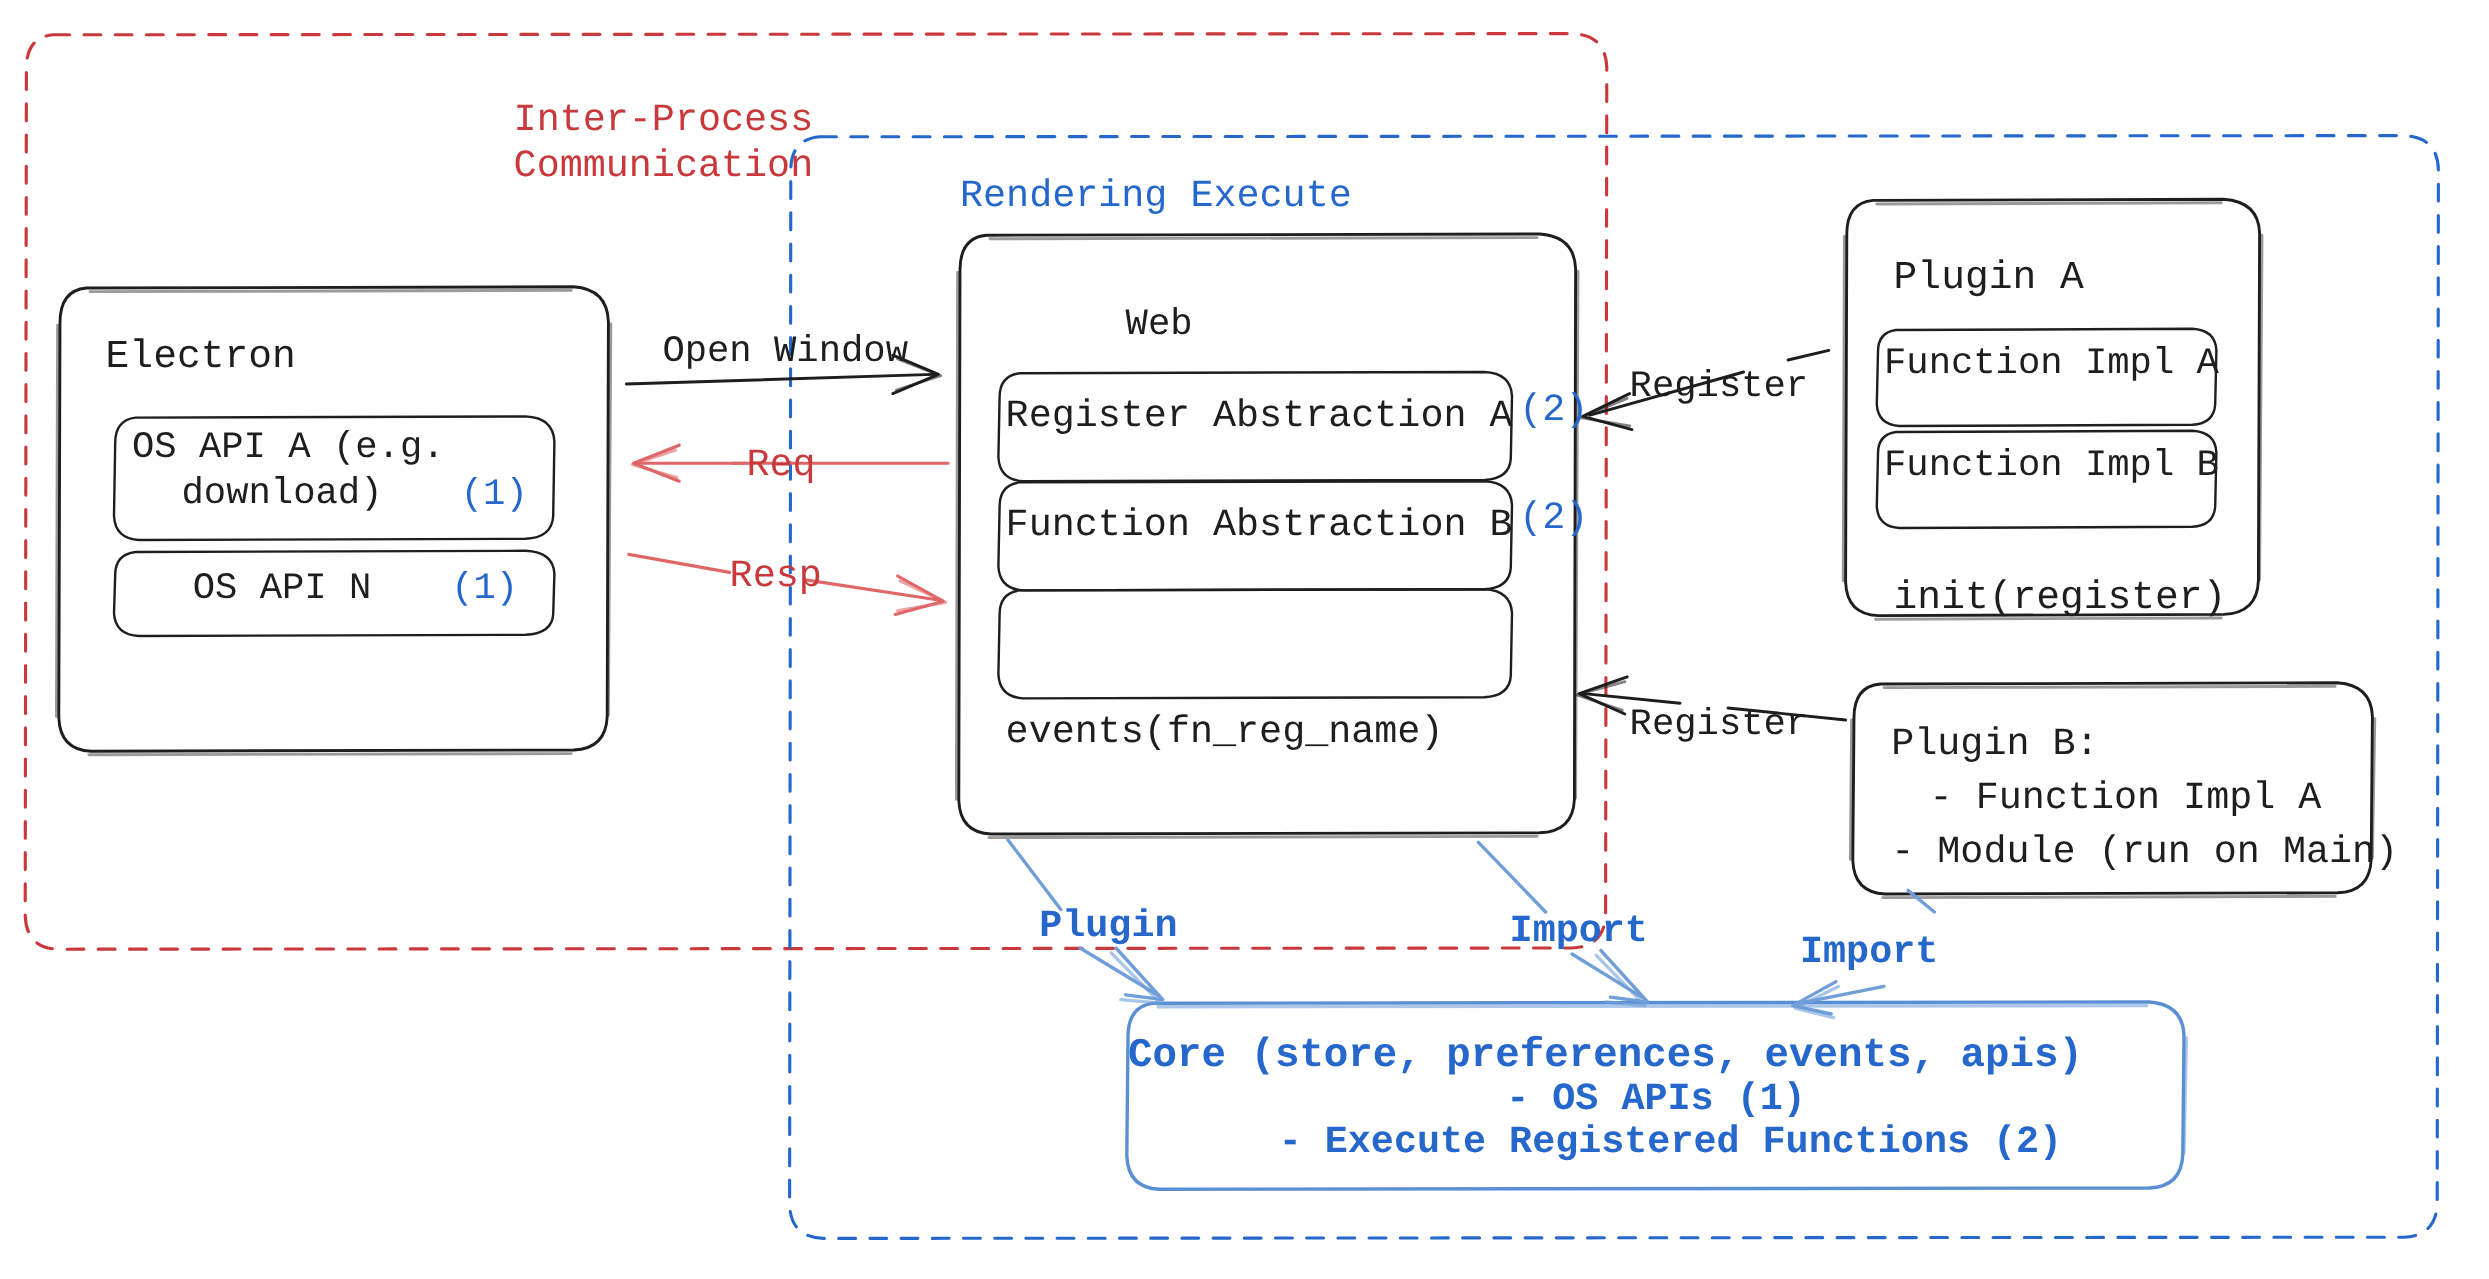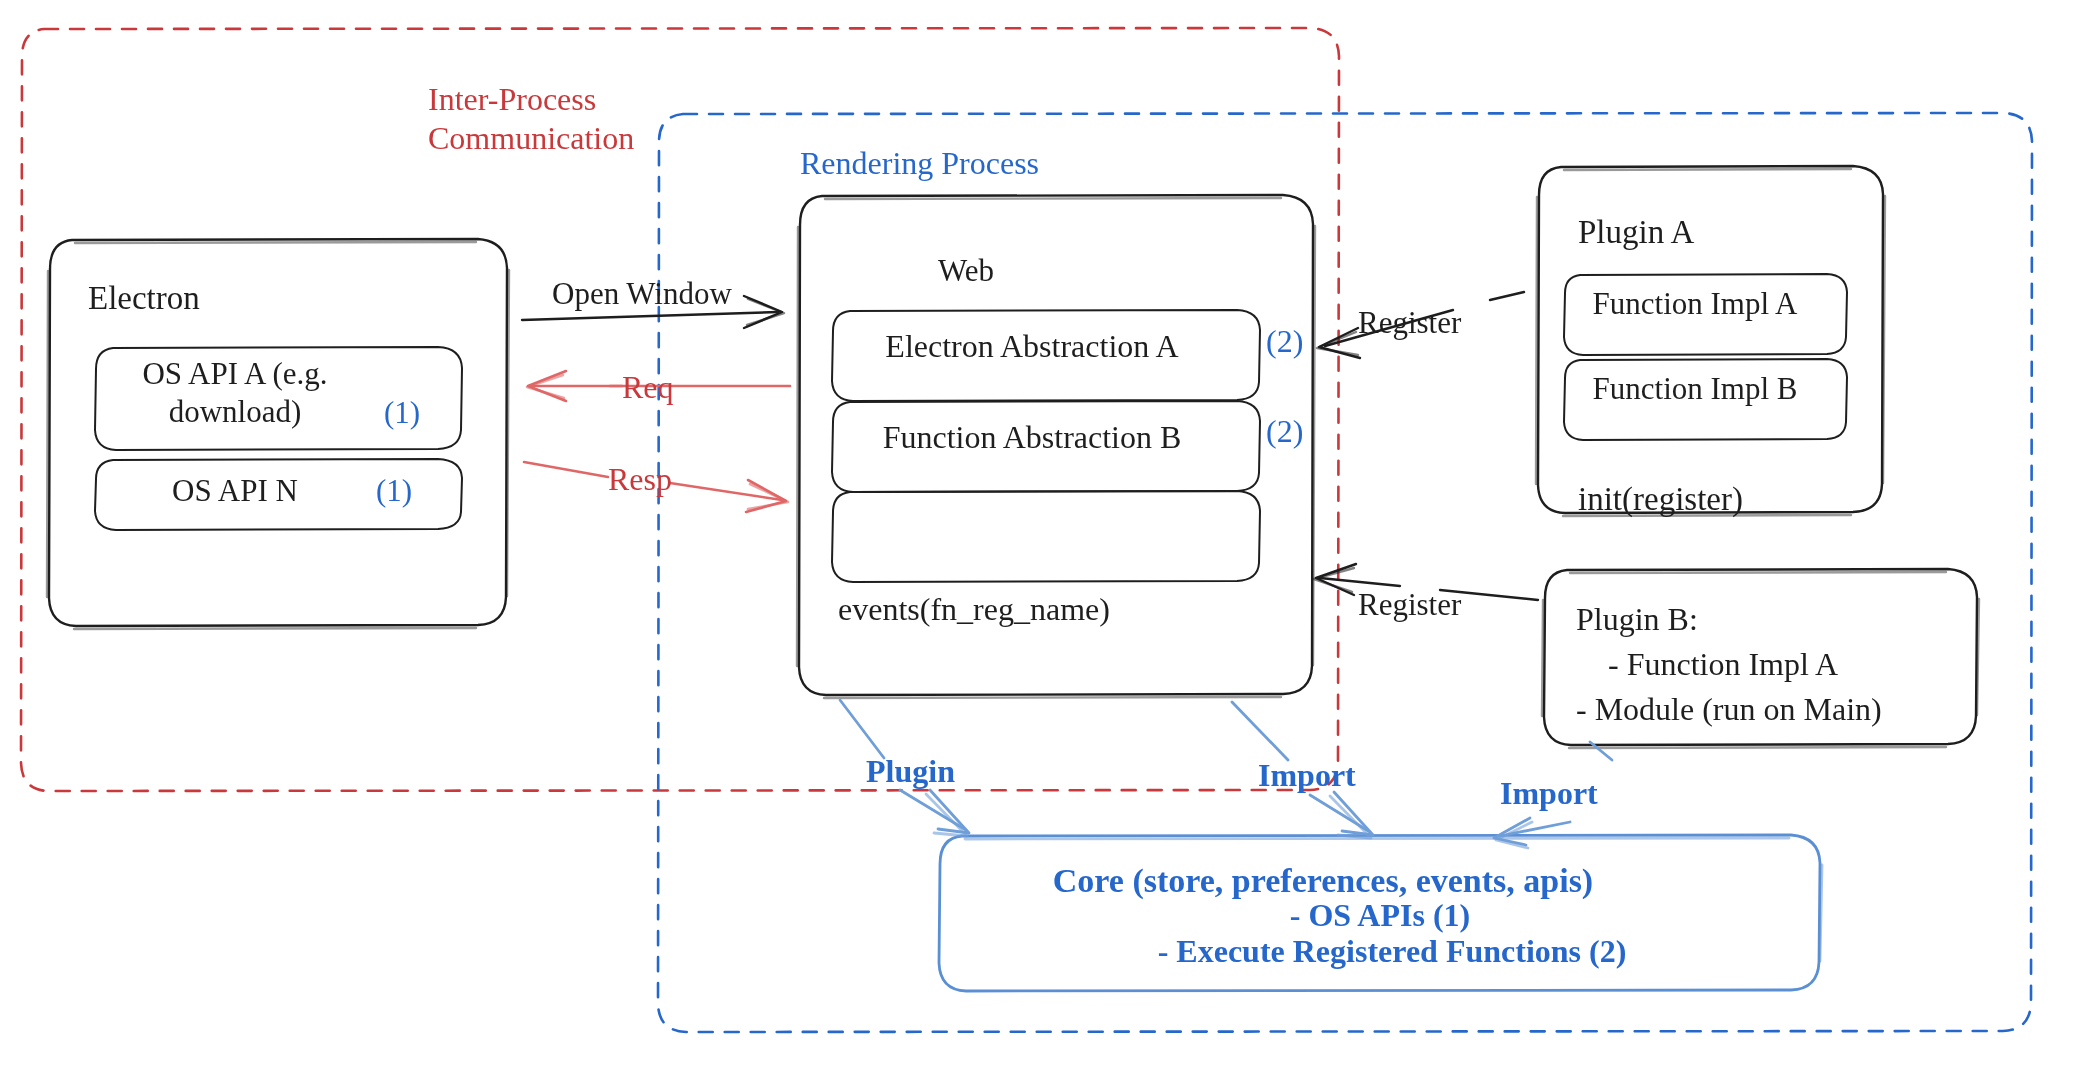--- a/index.html
+++ b/index.html
@@ -17,21 +17,21 @@
   }
   svg.layer {
     position: absolute;
     top: 0; left: 0;
     width: 2074px;
     height: 1066px;
     pointer-events: none;
   }
   .lbl {
     position: absolute;
-    font-family: Liberation Serif, serif;
+    font-family: Liberation Mono, monospace;
     white-space: pre;
     color: #1e1e1e;
     line-height: 1.22;
   }
   .lbl.center { text-align: center; }
   .c-red  { color: #c9393b; }
   .c-blue { color: #2667cc; }
   .c-blue-b { color: #2667cc; font-weight: bold; }
   .t31 { font-size: 31px; }
   .t32 { font-size: 32px; }
@@ -180,34 +180,34 @@
       <path class="arr-blu" d="M1612,760 L1590,742"></path>
       <path class="arr-blu" d="M1570,822 L1500,836"></path>
       <path class="arr-blu" d="M1530,818 L1494,838 L1526,845"></path>
       <path class="arr-blu" opacity="0.6" d="M1532,822 L1496,840 L1528,848"></path>
     </g>
   </svg>
 
   <div class="lbl c-red t32" style="left:428px; top:80px;">Inter-Process
 Communication</div>
 
-  <div class="lbl c-blue t32" style="left:800px; top:144px;">Rendering Process</div>
+  <div class="lbl c-blue t32" style="left:800px; top:144px;">Rendering Execute</div>
 
   <div class="lbl t33" style="left:88px; top:278px;">Electron</div>
 
   <div class="lbl center t31" style="left:110px; top:355px; width:250px;">OS API A (e.g.
 download)</div>
   <div class="lbl c-blue t31" style="left:384px; top:394px;">(1)</div>
 
   <div class="lbl center t31" style="left:135px; top:472px; width:200px;">OS API N</div>
   <div class="lbl c-blue t31" style="left:376px; top:472px;">(1)</div>
 
   <div class="lbl t31" style="left:938px; top:252px;">Web</div>
 
-  <div class="lbl center t32" style="left:838px; top:327px; width:388px;">Electron Abstraction A</div>
+  <div class="lbl center t32" style="left:838px; top:327px; width:388px;">Register Abstraction A</div>
   <div class="lbl c-blue t32" style="left:1266px; top:322px;">(2)</div>
 
   <div class="lbl center t32" style="left:838px; top:418px; width:388px;">Function Abstraction B</div>
   <div class="lbl c-blue t32" style="left:1266px; top:412px;">(2)</div>
 
 
   <div class="lbl t32" style="left:838px; top:590px;">events(fn_reg_name)</div>
 
   <div class="lbl t33" style="left:1578px; top:212px;">Plugin A</div>
 

